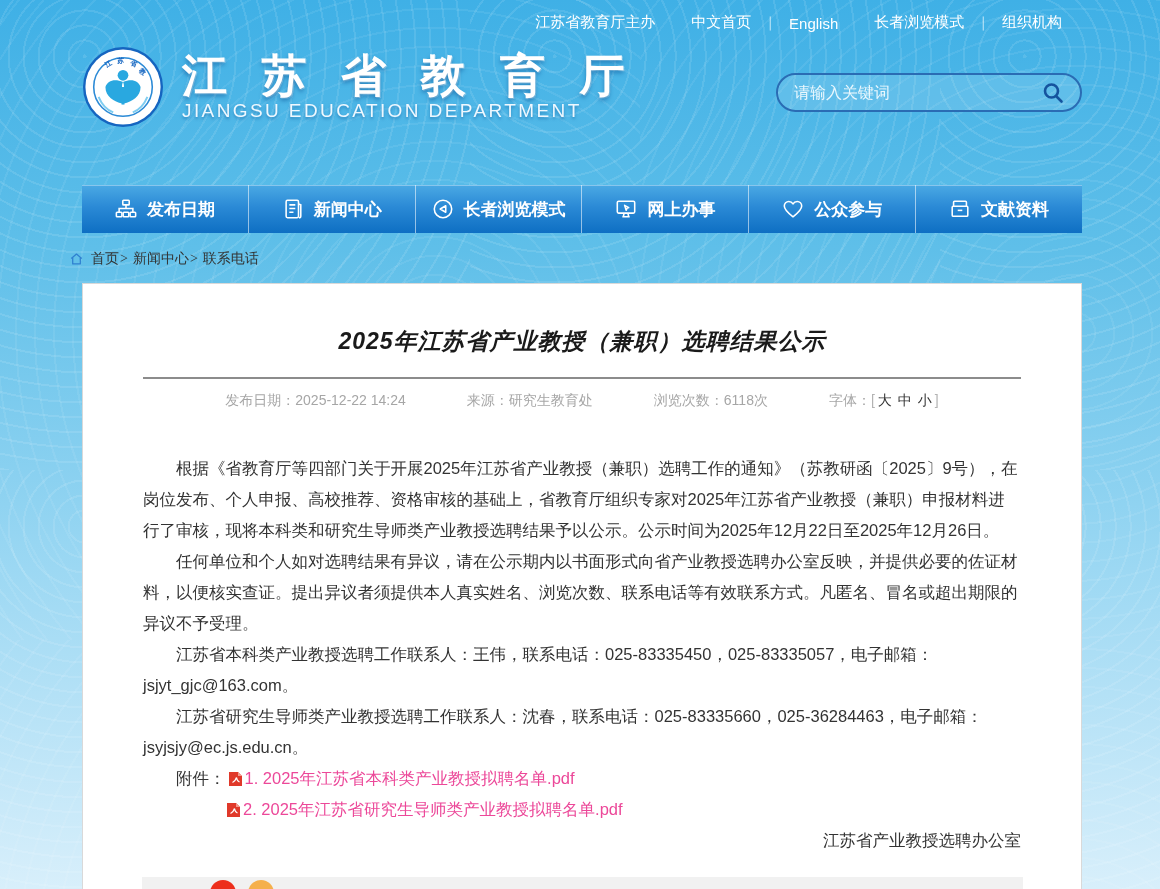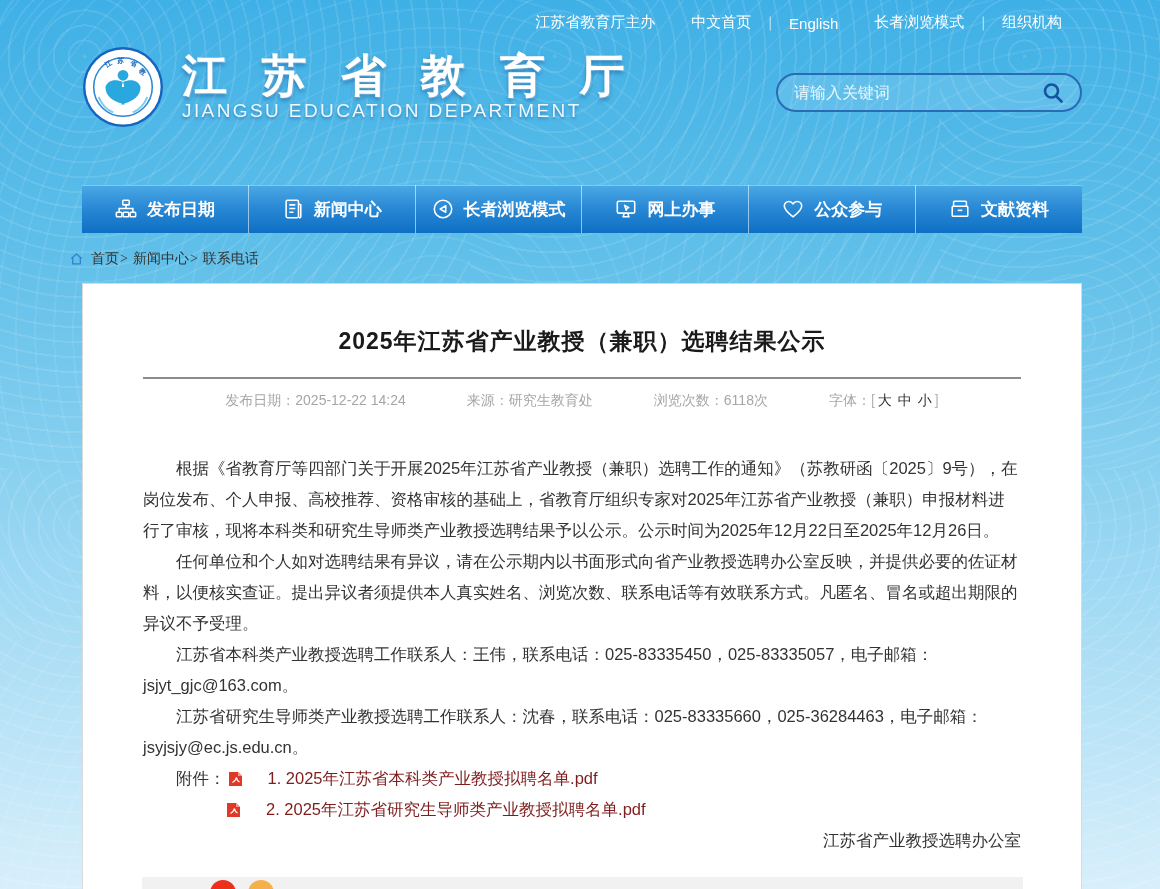--- a/index.html
+++ b/index.html
@@ -78,39 +78,39 @@
   .crumb-sep { margin:0 5px 0 1px; color:#333; }
 
   
   .panel {
     position:absolute; top:283px; left:82px; width:1000px; height:606px;
     background:#ffffff; border:1px solid #d9d9d9; border-bottom:none;
     padding:42px 60px 0 60px;
   }
   .article-title {
     text-align:center; font-size:23px; font-weight:bold; color:#1a1a1a;
-    letter-spacing:1px; margin-bottom:20px;
+    letter-spacing:1px; margin-bottom:20px;font-style:italic;
   }
   .title-rule { border-bottom:2px solid #8c8c8c; margin-bottom:12px; }
   .meta {
     display:flex; justify-content:center; gap:61px;
     font-size:14px; color:#a6a6a6; line-height:18px; margin-bottom:44px; white-space:nowrap;
   }
   .meta .fs-bracket { color:#b3b3b3; }
   .meta .fs-link { color:#333333; cursor:pointer; margin:0 3px; }
 
   .article-body { font-size:16.5px; color:#333333; line-height:31px; }
   .article-body p { text-indent:2em; }
 
   .attach-row { display:flex; align-items:center; height:31px; white-space:nowrap; }
   .attach-row.first { padding-left:33px; }
   .attach-row.rest  { padding-left:83px; }
   .attach-label { margin-right:2px; }
   .pdf-icon { width:15px; height:16px; margin-right:2px; flex:0 0 15px; }
-  .attach-link { cursor:pointer; color:#7f1d1d;margin-left:23px; }
+  .attach-link { cursor:pointer; color:#ec4899; }
 
   .sig-office { text-align:right; }
   .sig-date   { text-align:right; padding-right:27px; }
 
   
   .share-bar {
     position:absolute; left:59px; bottom:0; width:881px; height:12px;
     background:#f1f1f1; overflow:visible;
   }
   .share-circle { position:absolute; top:3px; width:26px; height:26px; border-radius:50%; cursor:pointer; }

